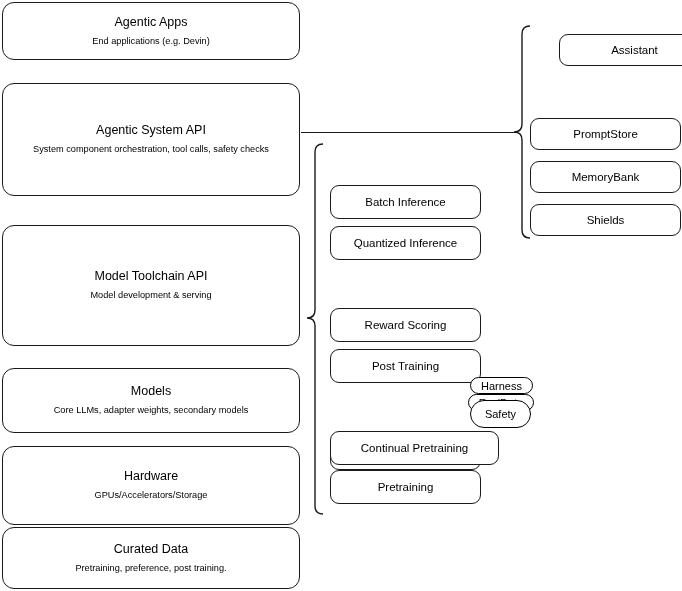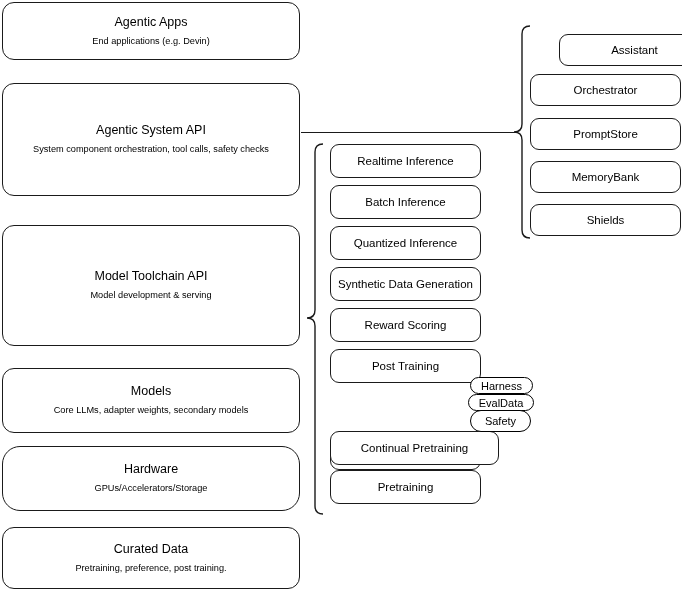--- a/index.html
+++ b/index.html
@@ -92,51 +92,45 @@
   <div class="box" style="left:2px; top:225px; width:298px; height:121px;">
     <div class="layer-title">Model Toolchain API</div>
     <div class="layer-sub">Model development &amp; serving</div>
   </div>
 
   <div class="box" style="left:2px; top:368px; width:298px; height:65px;">
     <div class="layer-title">Models</div>
     <div class="layer-sub">Core LLMs, adapter weights, secondary models</div>
   </div>
 
-  <div class="box" style="left:2px; top:446px; width:298px; height:65px;border-radius:18px;">
+  <div class="box" style="left:2px; top:446px; width:298px; height:79px;">
     <div class="layer-title">Hardware</div>
     <div class="layer-sub">GPUs/Accelerators/Storage</div>
   </div>
 
   <div class="box" style="left:2px; top:527px; width:298px; height:62px;">
     <div class="layer-title">Curated Data</div>
     <div class="layer-sub">Pretraining, preference, post training.</div>
   </div>
 
   <div class="hline" style="left:301px; top:132px; width:215px;"></div>
 
   <svg class="connector" style="left:510px; top:20px;" width="24" height="230" viewBox="0 0 24 230">
     <path d="M 20 6 Q 12 6 12 14 L 12 104 Q 12 112 4 112 Q 12 112 12 120 L 12 210 Q 12 218 20 218" fill="none" stroke="#1a1a1a" stroke-width="1.4"></path>
   </svg>
 
   <svg class="connector" style="left:299px; top:140px;" width="26" height="382" viewBox="0 0 26 382">
     <path d="M 24 4 Q 16 4 16 12 L 16 170 Q 16 178 8 178 Q 16 178 16 186 L 16 366 Q 16 374 24 374" fill="none" stroke="#1a1a1a" stroke-width="1.4"></path>
   </svg>
 
-  <div class="pill" style="left:330px; top:144px; width:151px; height:34px;">
-    <span>Realtime Inference</span>
-  </div>
   <div class="pill" style="left:330px; top:185px; width:151px; height:34px;">
     <span>Batch Inference</span>
   </div>
   <div class="pill" style="left:330px; top:226px; width:151px; height:34px;">
     <span>Quantized Inference</span>
-  </div>
-  <div class="pill" style="left:330px; top:267px; width:151px; height:34px;">
-    <span>Synthetic Data Generation</span>
   </div>
   <div class="pill" style="left:330px; top:308px; width:151px; height:34px;">
     <span>Reward Scoring</span>
   </div>
   <div class="pill" style="left:330px; top:349px; width:151px; height:34px;">
     <span>Post Training</span>
   </div>
   <div class="pill" style="left:330px; top:390px; width:151px; height:34px;margin-top:46px;">
     <span>Evals</span>
   </div>
@@ -146,29 +140,26 @@
   <div class="pill" style="left:330px; top:470px; width:151px; height:34px;">
     <span>Pretraining</span>
   </div>
 
   <div class="tag" style="left:470px; top:377px; width:63px; height:17px;">
     <span>Harness</span>
   </div>
   <div class="tag" style="left:468px; top:394px; width:66px; height:17px;">
     <span>EvalData</span>
   </div>
-  <div class="tag" style="left:470px; top:410px; width:61px; height:22px;">
+  <div class="tag" style="left:470px; top:400px; width:61px; height:28px;">
     <span>Safety</span>
   </div>
 
   <div class="pill" style="left:559px; top:34px; width:151px; height:32px;">
     <span>Assistant</span>
-  </div>
-  <div class="pill" style="left:530px; top:74px; width:151px; height:32px;">
-    <span>Orchestrator</span>
   </div>
   <div class="pill" style="left:530px; top:118px; width:151px; height:32px;">
     <span>PromptStore</span>
   </div>
   <div class="pill" style="left:530px; top:161px; width:151px; height:32px;">
     <span>MemoryBank</span>
   </div>
   <div class="pill" style="left:530px; top:204px; width:151px; height:32px;">
     <span>Shields</span>
   </div>

